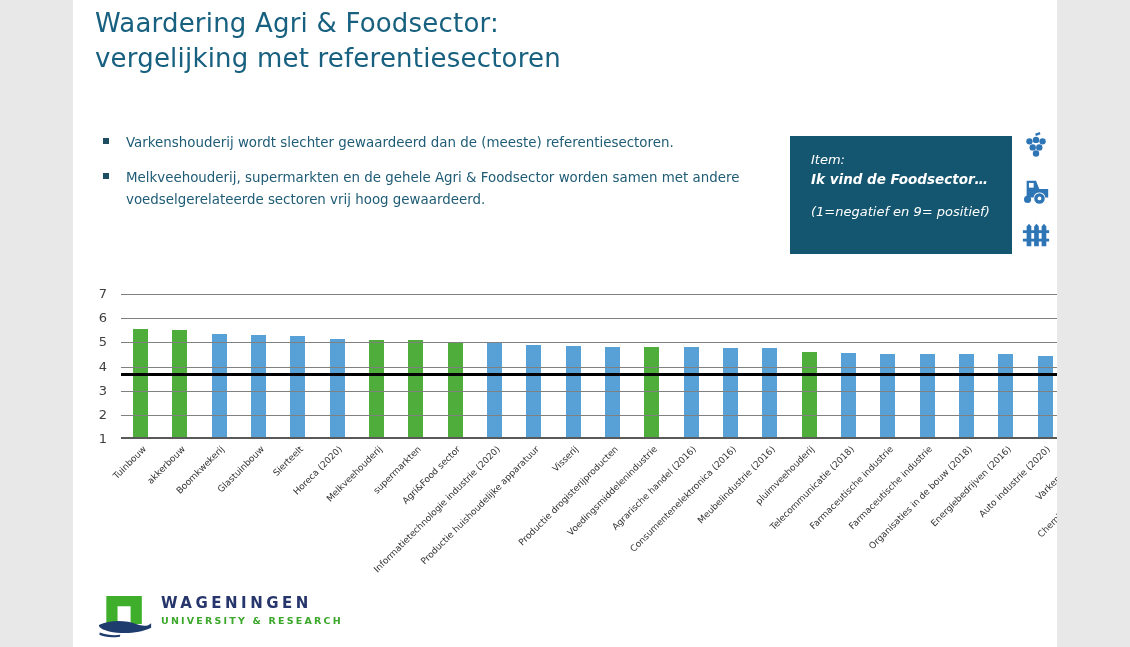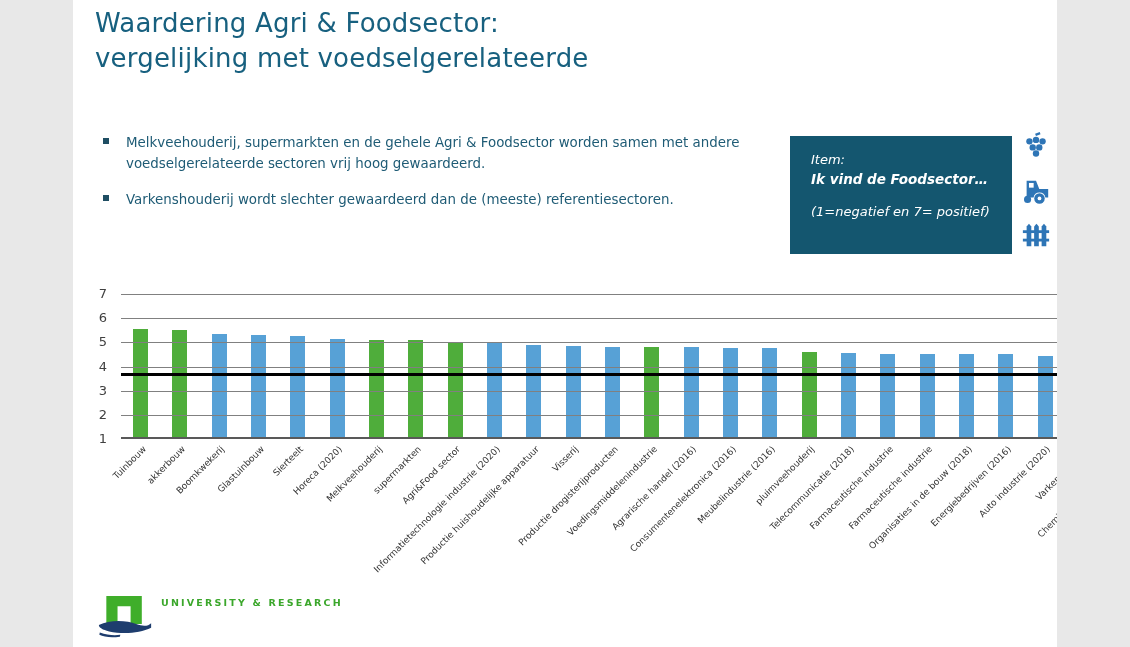--- a/index.html
+++ b/index.html
@@ -56,32 +56,32 @@
   .page-number { position:absolute; left:1088px; top:598px; width:30px; text-align:right;
                  font-size:13px; color:#2E75B6; }
 </style>
 </head>
 <body>
 
 <div class="slide">
 
   <div class="title">
     <div>Waardering Agri &amp; Foodsector:</div>
-    <div>vergelijking met voedselgerelateerde</div>
+    <div>vergelijking met referentiesectoren</div>
   </div>
 
   <div class="bullets">
+    <div class="bullet"><span>Varkenshouderij wordt slechter gewaardeerd dan de (meeste) referentiesectoren.</span></div>
     <div class="bullet"><span>Melkveehouderij, supermarkten en de gehele Agri &amp; Foodsector worden samen met andere voedselgerelateerde sectoren vrij hoog gewaardeerd.</span></div>
-    <div class="bullet"><span>Varkenshouderij wordt slechter gewaardeerd dan de (meeste) referentiesectoren.</span></div>
   </div>
 
   <div class="info-box" style="background: rgb(20, 86, 111); padding-left: 21px;">
     <div>Item:</div>
     <div class="bold">Ik vind de Foodsector…</div>
-    <div class="scale">(1=negatief en 7= positief)</div>
+    <div class="scale">(1=negatief en 9= positief)</div>
   </div>
 
   <div class="icons-grid" style="color: rgb(46, 117, 182);">
     <div class="icell">
       <svg viewBox="0 0 32 32">
           <path d="M15 3l5-2 .8 2.4L16 5.2z"></path>
           <circle cx="9" cy="11" r="3.4"></circle>
           <circle cx="16" cy="9.5" r="3.4"></circle>
           <circle cx="23" cy="11" r="3.4"></circle>
           <circle cx="12.5" cy="17.5" r="3.4"></circle>
@@ -338,17 +338,18 @@
   </div>
 
   <div class="logo">
     <svg viewBox="0 0 60 56">
       <path d="M10 12 H48 V42 H36 V23 H22 V42 H10 Z" fill="#3FAE2A"></path>
       <path d="M2 43 C14 37 32 38 42 42 C50 45 55 44 58 41 L58 46 C46 52 28 53 13 50 C6 48 2 46 2 43 Z" fill="#1E3D6E"></path>
       <path d="M3 51 c8 3 16 3.5 22 2.5 l-.5 2 c-9 1.5 -17 .5 -22 -2z" fill="#1E3D6E"></path>
     </svg>
   </div>
   <div class="logo-text">
+    <div class="logo-name">WAGENINGEN</div>
     <div class="logo-sub">UNIVERSITY &amp; RESEARCH</div>
   </div>
   <div class="page-number">4</div>
 
 </div>
 
 </body></html>

